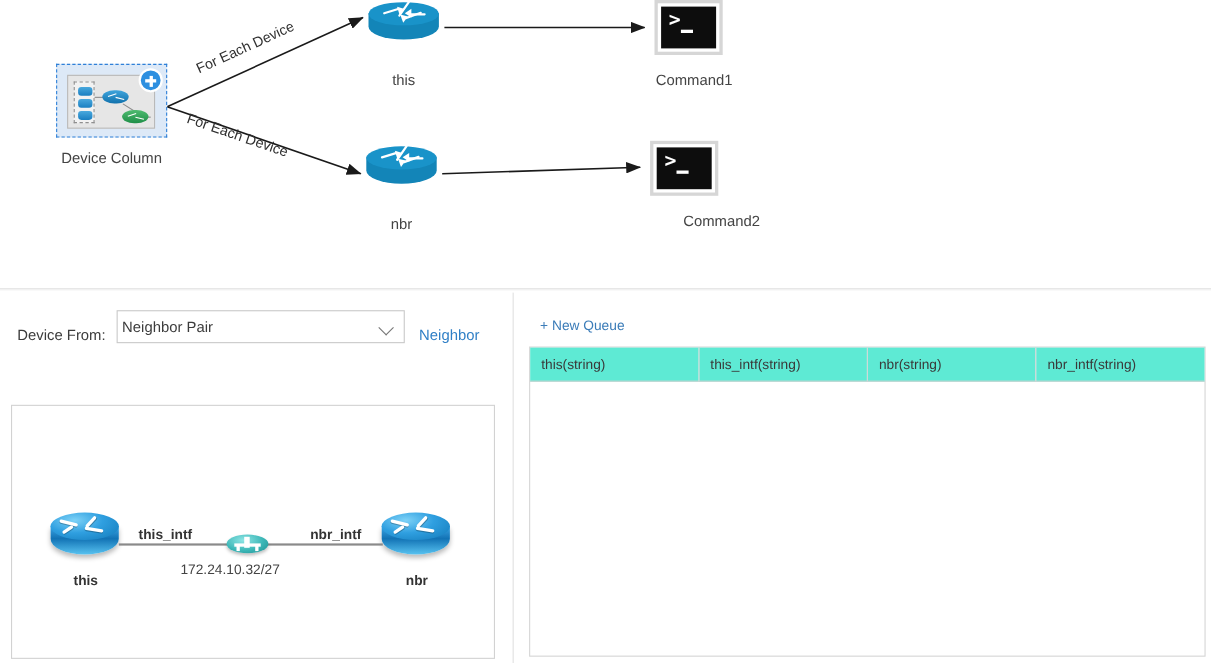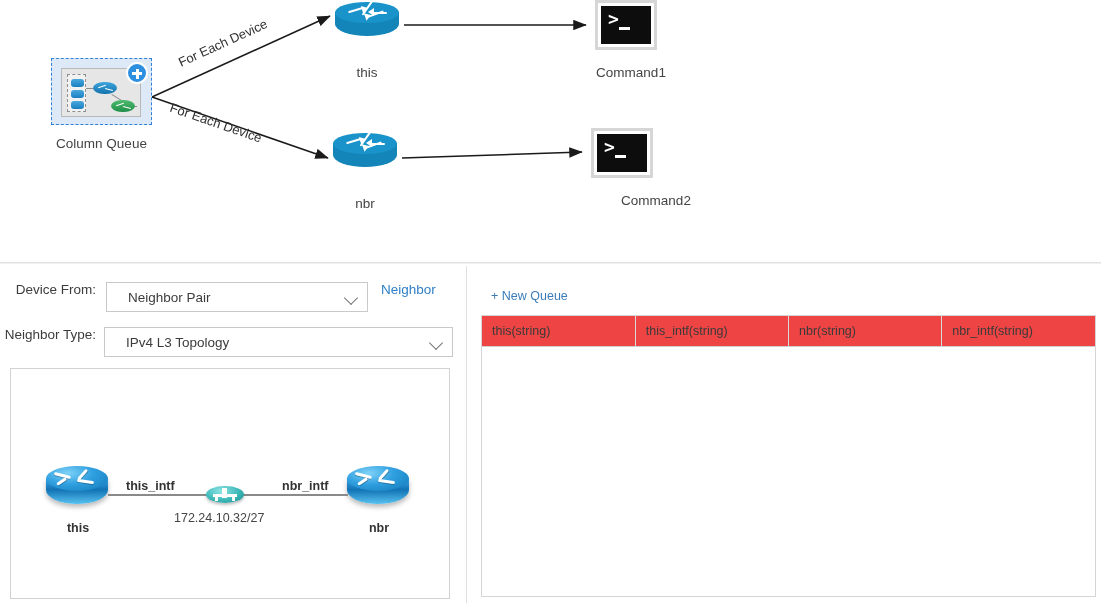--- a/index.html
+++ b/index.html
@@ -202,36 +202,36 @@
 
   
   #form-pane {
     position: absolute;
     left: 0; top: 266px;
     width: 466px; height: 337px;
   }
   .form-row {
     position: absolute;
     display: flex;
-    align-items: flex-start;
+    align-items: flex-end;
   }
   .form-label {
     font-size: 13.5px;
     color: #3c3c3c;
     white-space: nowrap;
   }
   .sel {
     position: relative;
     background: #ffffff;
     border: 1px solid #c9c9c9;
     height: 30px;
     box-sizing: border-box;
     display: flex;
     align-items: center;
-    padding-left: 21px;
+    padding-left: 4px;
     font-size: 13.5px;
     color: #3c3c3c;
     cursor: pointer;
   }
   .sel .chev {
     position: absolute;
     right: 11px; top: 10px;
     width: 9px; height: 9px;
     border-left: 1.6px solid #777;
     border-bottom: 1.6px solid #777;
@@ -339,21 +339,21 @@
     border: 1px solid #d5d5d5;
     box-sizing: border-box;
     background: #ffffff;
   }
   #data-table table {
     width: 100%;
     border-collapse: collapse;
     table-layout: fixed;
   }
   #data-table th {
-    background: #ef4444;
+    background: #5eead4;
     border-right: 1px solid #d9d9d9;
     border-bottom: 1px solid #d0d0d0;
     font-size: 12.5px;
     font-weight: normal;
     color: #3a3a3a;
     text-align: left;
     padding: 7px 0 7px 10px;
     height: 16px;
   }
   #data-table th:last-child { border-right: none; }
@@ -393,21 +393,21 @@
         <div class="tick" style="left:5px; top:4px; width:8px; transform:rotate(-18deg);"></div>
         <div class="tick" style="left:12px; top:7px; width:8px; transform:rotate(14deg);"></div>
       </div>
       <div class="dq-router green">
         <div class="tick" style="left:5px; top:4px; width:8px; transform:rotate(-18deg);"></div>
         <div class="tick" style="left:12px; top:7px; width:8px; transform:rotate(14deg);"></div>
       </div>
     </div>
     <div id="plus-badge"></div>
   </div>
-  <div class="node-label" style="left:51px; top:136px; width:101px;">Column Queue</div>
+  <div class="node-label" style="left:51px; top:136px; width:101px;">Device Column</div>
 
   <div class="flat-router" style="left:335px; top:2px;">
     <div class="body"></div>
     <div class="top"></div>
     <div class="arr" style="left:13px; top:7px;  width:16px; transform:rotate(-17deg);"></div>
     <div class="head" style="left:27px; top:3px; border-width:4px 0 4px 6px; border-color:transparent transparent transparent #fff; transform:rotate(-17deg);"></div>
     <div class="arr" style="left:33px; top:11px; width:16px; transform:rotate(-20deg);"></div>
     <div class="head" style="left:30px; top:10px; border-width:4px 6px 4px 0; border-color:transparent #fff transparent transparent; transform:rotate(160deg);"></div>
     <div class="arr" style="left:24px; top:5px;  width:17px; transform:rotate(-55deg);"></div>
     <div class="arr" style="left:38px; top:10px; width:14px;"></div>
@@ -455,27 +455,20 @@
 
   <div class="form-row" style="left:0px; top:16px;">
     <div class="form-label" style="width:96px; text-align:right;">Device From:</div>
     <div class="sel" style="margin-left:10px; width:262px;">
       <span>Neighbor Pair</span>
       <span class="chev"></span>
     </div>
     <div id="advanced-link" style="margin-left:13px;">Neighbor</div>
   </div>
 
-  <div class="form-row" style="left:0px; top:61px;">
-    <div class="form-label" style="width:96px; text-align:right;">Neighbor Type:</div>
-    <div class="sel" style="margin-left:8px; width:349px;">
-      <span>IPv4 L3 Topology</span>
-      <span class="chev"></span>
-    </div>
-  </div>
 
   <div id="topology-preview"></div>
 </div>
 
 <div class="glossy-router" style="position:absolute; left:44px; top:466px;">
   <div class="gbody"></div>
   <div class="gtop"></div>
   <div class="garr" style="left:10px; top:8px;  width:17px; transform:rotate(14deg);"></div>
   <div class="garr" style="left:12px; top:14px; width:11px; transform:rotate(-33deg);"></div>
   <div class="garr" style="left:32px; top:7px;  width:13px; transform:rotate(-48deg);"></div>
@@ -495,21 +488,21 @@
 
 <div class="topo-link" style="left:108px; top:494px; width:102px;"></div>
 <div class="topo-link" style="left:240px; top:494px; width:108px;"></div>
 
 <div id="subnet-node">
   <div class="sx" style="left:16px; top:2px; width:5px; height:10px;"></div>
   <div class="sx" style="left:7px;  top:8px; width:24px; height:3px;"></div>
   <div class="sx" style="left:9px;  top:10px; width:3px; height:5px;"></div>
   <div class="sx" style="left:26px; top:10px; width:3px; height:5px;"></div>
 </div>
-<div id="subnet-label" style="left:174px; top:511px;text-align:center;">172.24.10.32/27</div>
+<div id="subnet-label" style="left:164px; top:511px;text-align:center;">172.24.10.32/27</div>
 
 <div class="intf-label" style="left:126px; top:479px;">this_intf</div>
 <div class="intf-label" style="left:282px; top:479px;">nbr_intf</div>
 
 <div id="table-pane">
   <div id="new-column-link">+ New Queue</div>
 
   <div id="data-table">
     <table>
       <thead>

